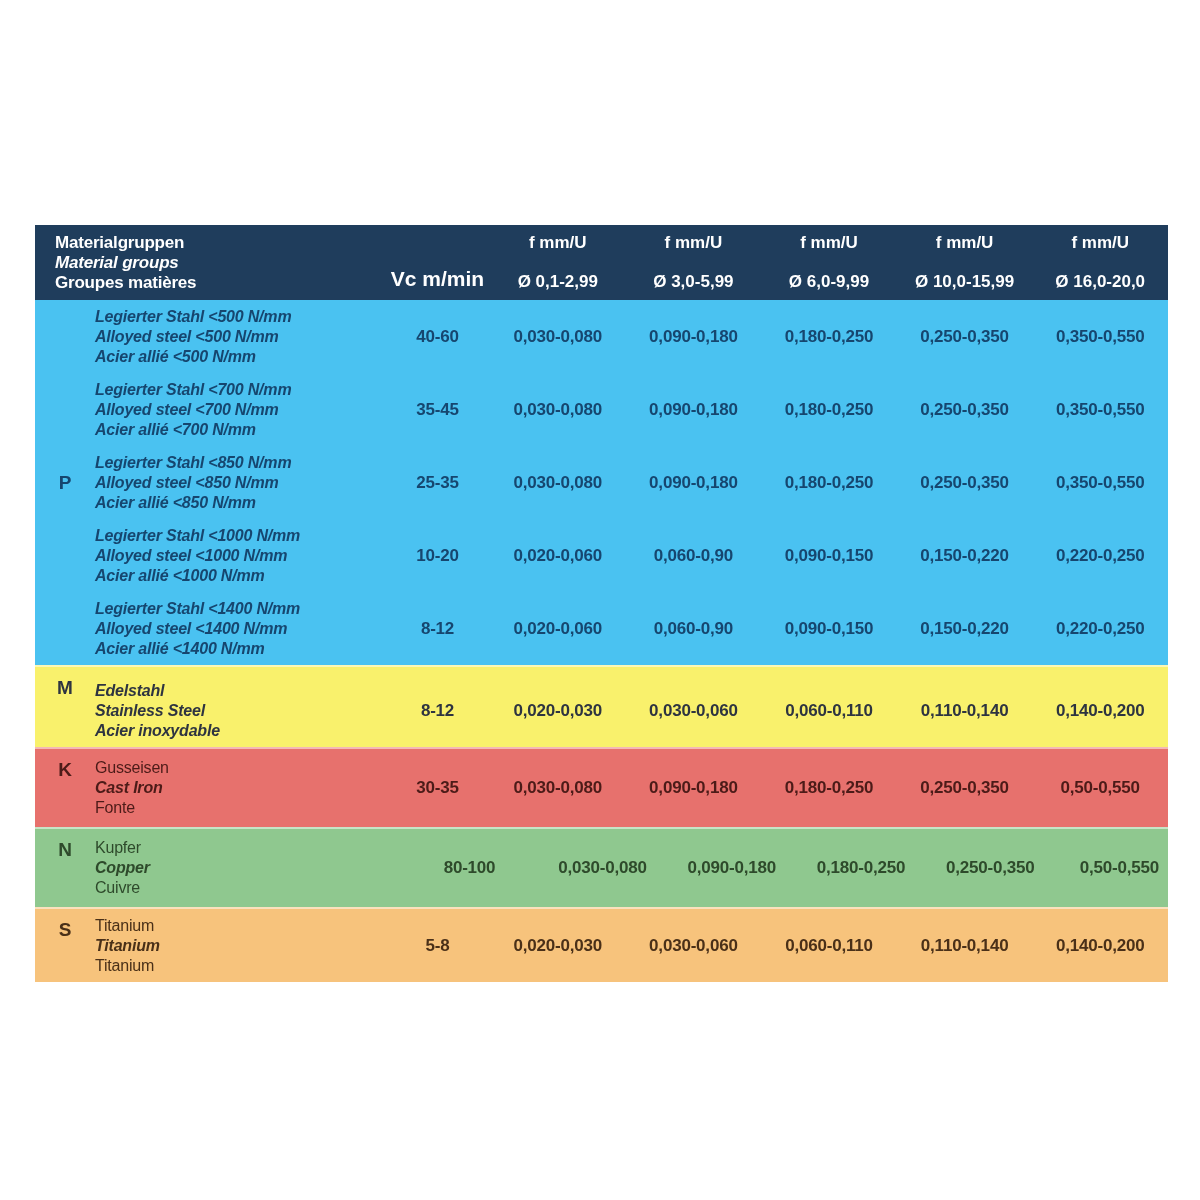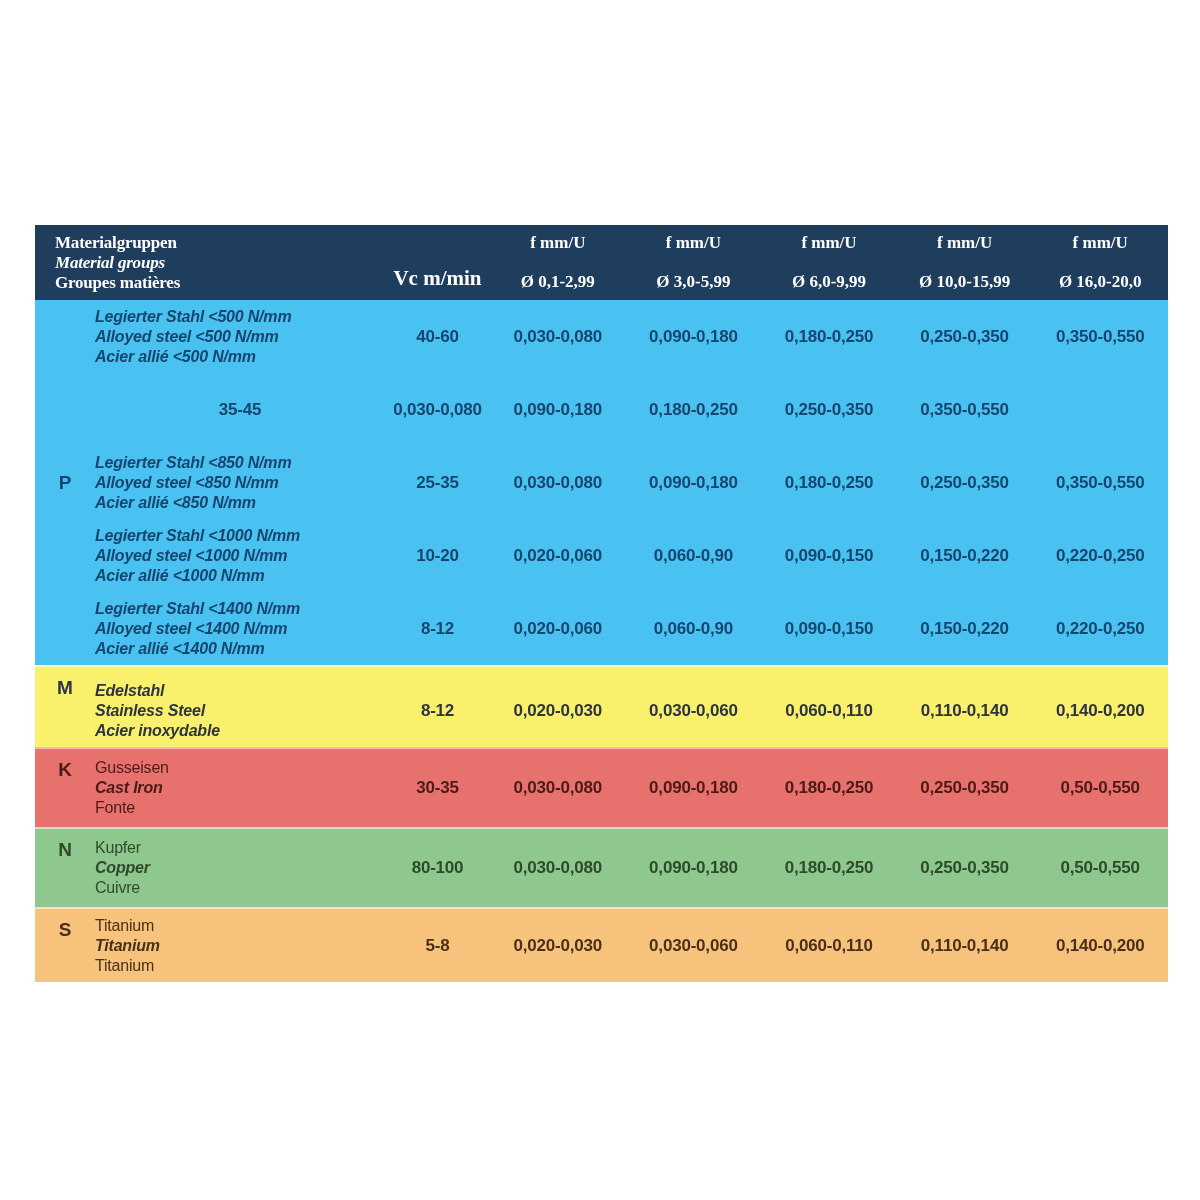--- a/index.html
+++ b/index.html
@@ -4,21 +4,21 @@
 <style>
   * { margin:0; padding:0; box-sizing:border-box; }
   html,body { width:1200px; height:1200px; background:#ffffff;
               font-family:"Liberation Sans", sans-serif; }
   .page { position:relative; width:1200px; height:1200px; background:#ffffff; overflow:hidden; }
 
   .table { position:absolute; left:35px; top:225px; width:1133px; }
 
   
   .hdr { display:grid; grid-template-columns:350px 105px repeat(5,1fr);
-         height:75px; color:#fff;font-family:Liberation Serif, serif; }
+         height:75px; color:#fff; }
   .hdr-title { display:flex; flex-direction:column; justify-content:center;
                padding-left:20px; font-size:17px; line-height:20px; font-weight:bold;
                letter-spacing:-0.2px; }
   .hdr-title .it { font-style:italic; }
   .hdr-vc { display:flex; align-items:flex-end; justify-content:center;
             padding-bottom:9px; font-size:21px; font-weight:bold; }
   .hdr-f { display:flex; flex-direction:column; justify-content:space-between;
            align-items:center; padding:8px 0; font-size:17px; font-weight:bold; }
 
   
@@ -27,21 +27,21 @@
   .gl { width:60px; display:flex; justify-content:center;
         font-size:19px; font-weight:bold; }
   .sec-center .gl { align-items:center; }
   .sec-top .gl { align-items:flex-start; padding-top:10px; }
   .rows { flex:1; display:flex; flex-direction:column; }
   .row { display:grid; grid-template-columns:290px 105px repeat(5,1fr);
          align-items:center; }
   .sec-p .row { height:73px; }
   .sec-m .row { height:72px;margin-top:8px; }
   .sec-k .row { height:78px; }
-  .sec-n .row { height:78px; }
+  .sec-n .row { height:78px;gap:32px; }
   .sec-s .row { height:73px; }
 
   .mat { font-size:16px; line-height:20px; letter-spacing:-0.2px; }
   .mat .l2 { font-style:italic; font-weight:bold; }
   .bold-names .l1, .bold-names .l3 { font-weight:bold;font-style:italic; }
   .num { text-align:center; font-size:17px; font-weight:bold; letter-spacing:-0.2px; }
 </style>
 </head>
 <body>
 
@@ -89,20 +89,25 @@
           </div>
           <div class="num">40-60</div>
           <div class="num">0,030-0,080</div>
           <div class="num">0,090-0,180</div>
           <div class="num">0,180-0,250</div>
           <div class="num">0,250-0,350</div>
           <div class="num">0,350-0,550</div>
         </div>
 
         <div class="row">
+          <div class="mat">
+            <div class="l1">Legierter Stahl &lt;700 N/mm</div>
+            <div class="l2">Alloyed steel &lt;700 N/mm</div>
+            <div class="l3">Acier allié &lt;700 N/mm</div>
+          </div>
           <div class="num">35-45</div>
           <div class="num">0,030-0,080</div>
           <div class="num">0,090-0,180</div>
           <div class="num">0,180-0,250</div>
           <div class="num">0,250-0,350</div>
           <div class="num">0,350-0,550</div>
         </div>
 
         <div class="row">
           <div class="mat">

